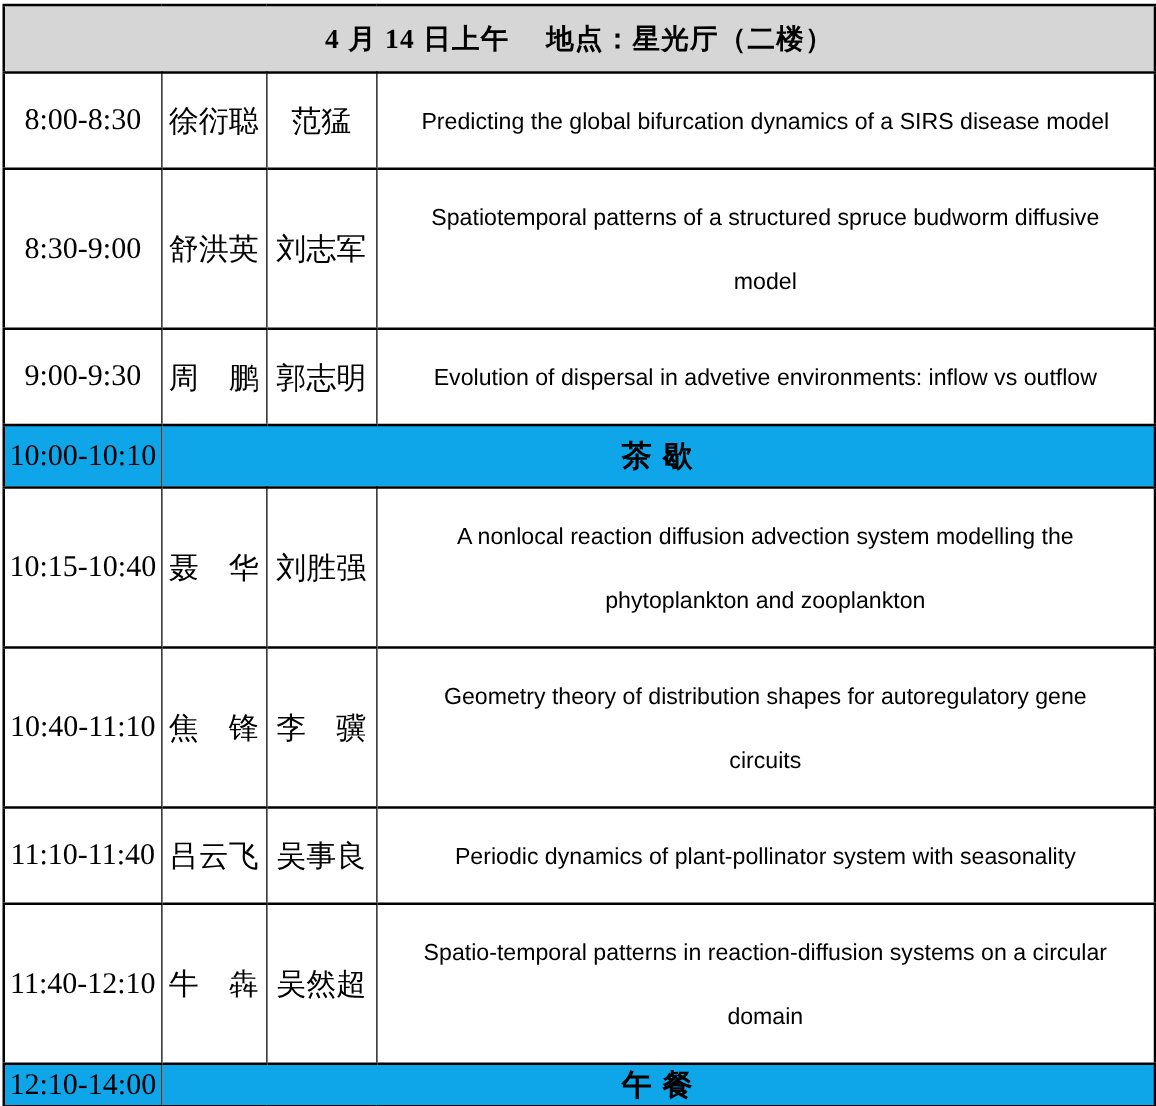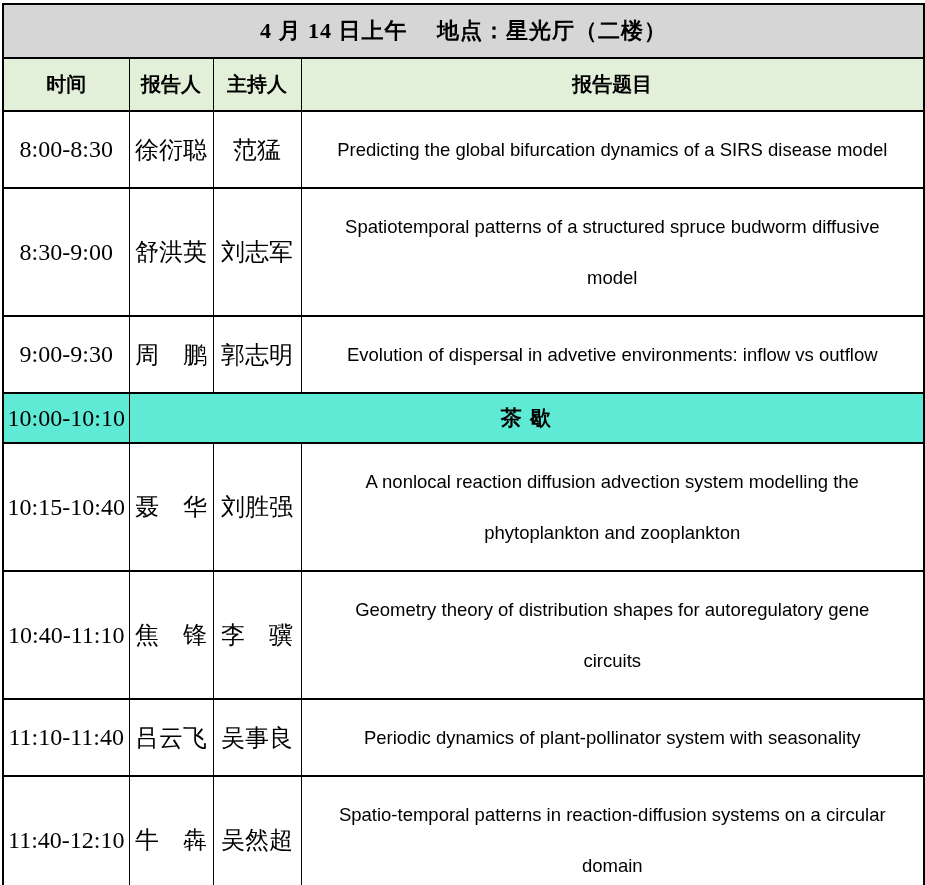--- a/index.html
+++ b/index.html
@@ -52,50 +52,44 @@
   .talk-line {
     font-size: 18.5px;
     line-height: 51px;
     white-space: nowrap;
   }
   .talk-line.cjk {
     font-size: 20px;
     white-space: normal;
   }
   tr.break-row td {
-    background: #5eead4;
+    background: #0ea5e9;
   }
   .break-label {
-    font-size: 21px;
+    font-size: 24px;
     font-weight: bold;
     letter-spacing: 1px;
   }
 </style>
 </head>
 <body>
 
 <table class="schedule">
   <colgroup>
     <col style="width:126px">
     <col style="width:84px">
     <col style="width:88px">
     <col style="width:623px">
   </colgroup>
 
   <tbody>
       <tr class="title-row" style="height:54px">
     <td colspan="4">4 月 14 日上午　 地点：星光厅（二楼）</td>
   </tr>
 
-  <tr class="header-row" style="height:53px">
-    <td>时间</td>
-    <td>报告人</td>
-    <td>主持人</td>
-    <td>报告题目</td>
-  </tr>
 
   <tr style="height:50px">
     <td class="time-cell">8:00-8:30</td>
     <td class="name-cell">徐衍聪</td>
     <td class="name-cell">范猛</td>
     <td class="talk-cell">
       <div class="talk-line">Predicting the global bifurcation dynamics of a SIRS disease model</div>
     </td>
   </tr>
 

